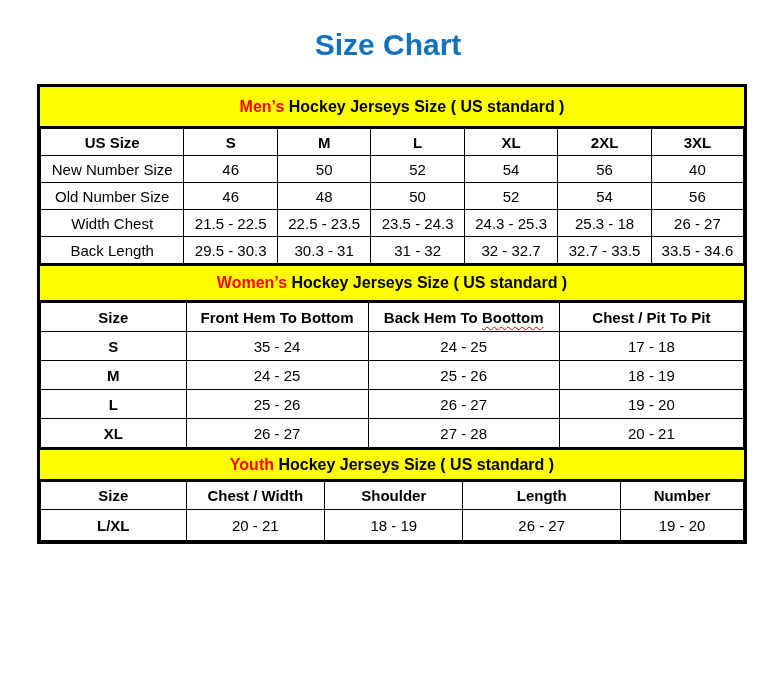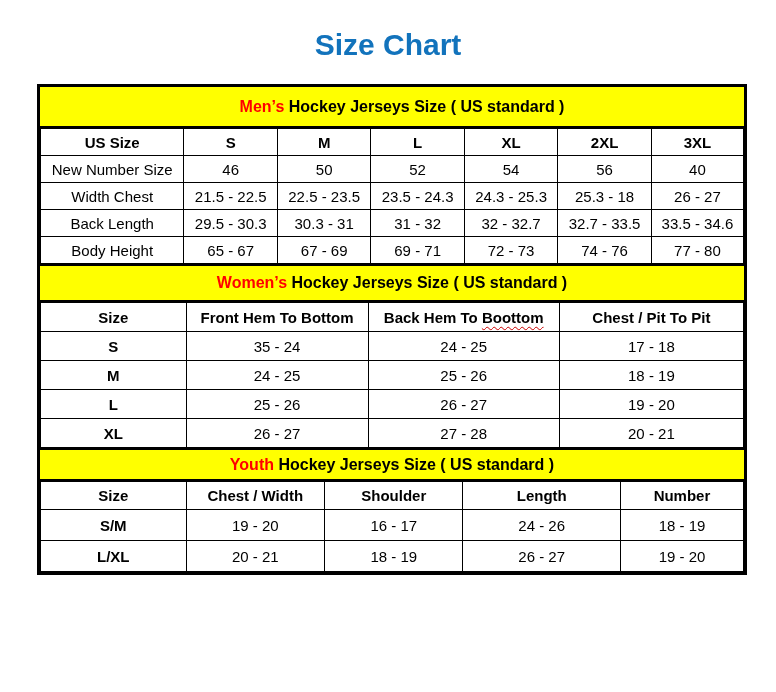--- a/index.html
+++ b/index.html
@@ -111,45 +111,45 @@
         <tr>
           <td>New Number Size</td>
           <td>46</td>
           <td>50</td>
           <td>52</td>
           <td>54</td>
           <td>56</td>
           <td>40</td>
         </tr>
         <tr>
+          <td>Old Number Size</td>
+          <td>46</td>
+          <td>48</td>
+          <td>50</td>
+          <td>52</td>
+          <td>54</td>
+          <td>56</td>
+        </tr>
+        <tr>
           <td>Width Chest</td>
           <td>21.5 - 22.5</td>
           <td>22.5 - 23.5</td>
           <td>23.5 - 24.3</td>
           <td>24.3 - 25.3</td>
           <td>25.3 - 18</td>
           <td>26 - 27</td>
         </tr>
         <tr>
           <td>Back Length</td>
           <td>29.5 - 30.3</td>
           <td>30.3 - 31</td>
           <td>31 - 32</td>
           <td>32 - 32.7</td>
           <td>32.7 - 33.5</td>
           <td>33.5 - 34.6</td>
-        </tr>
-        <tr>
-          <td>Body Height</td>
-          <td>65 - 67</td>
-          <td>67 - 69</td>
-          <td>69 - 71</td>
-          <td>72 - 73</td>
-          <td>74 - 76</td>
-          <td>77 - 80</td>
         </tr>
       </tbody>
     </table>
 
   <div class="band s1">
     <span class="accent">Women’s</span><span> Hockey Jerseys Size ( US standard )</span>
   </div>
   <table class="t1 bold-first">
       <colgroup>
         <col style="width: 20.7%;">
@@ -208,27 +208,20 @@
         <tr>
           <th>Size</th>
           <th>Chest / Width</th>
           <th>Shoulder</th>
           <th>Length</th>
           <th>Number</th>
         </tr>
       </thead>
       <tbody>
         <tr>
-          <td>S/M</td>
-          <td>19 - 20</td>
-          <td>16 - 17</td>
-          <td>24 - 26</td>
-          <td>18 - 19</td>
-        </tr>
-        <tr>
           <td>L/XL</td>
           <td>20 - 21</td>
           <td>18 - 19</td>
           <td>26 - 27</td>
           <td>19 - 20</td>
         </tr>
       </tbody>
     </table>
 
 </div>

